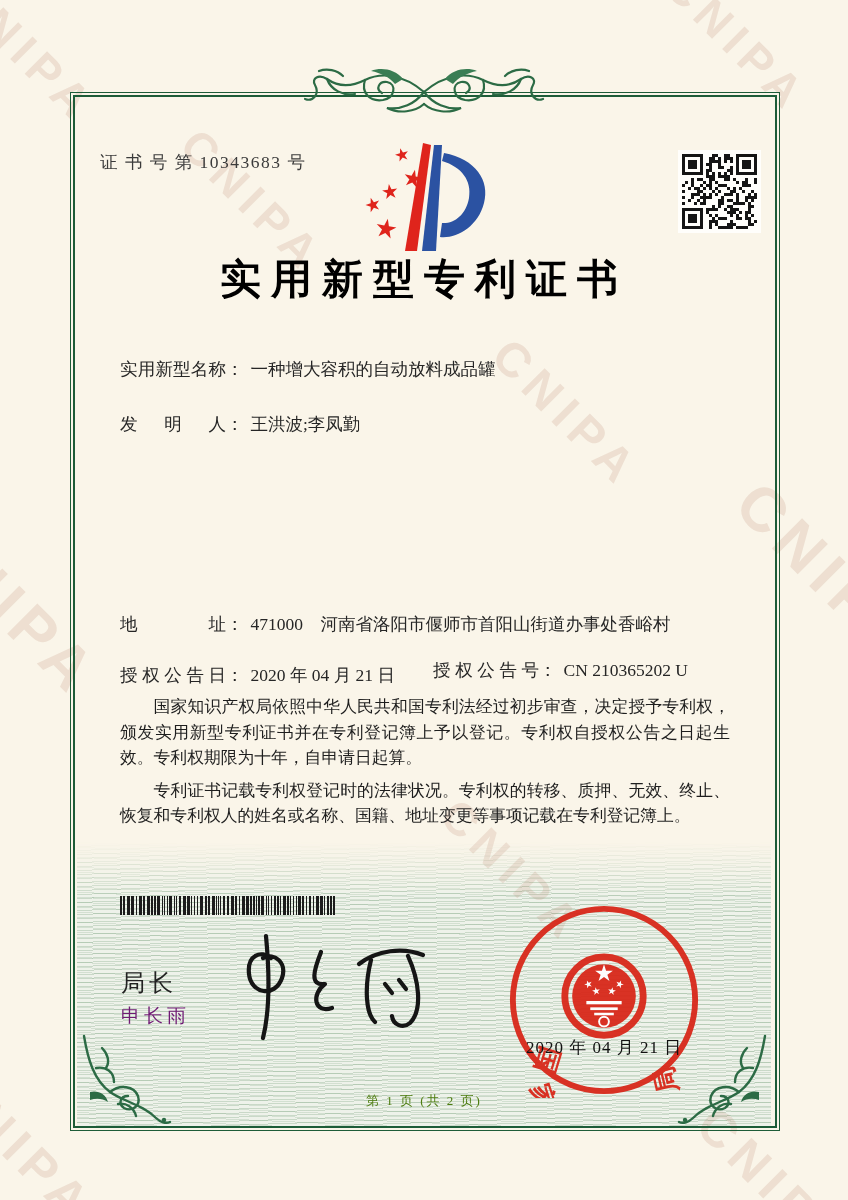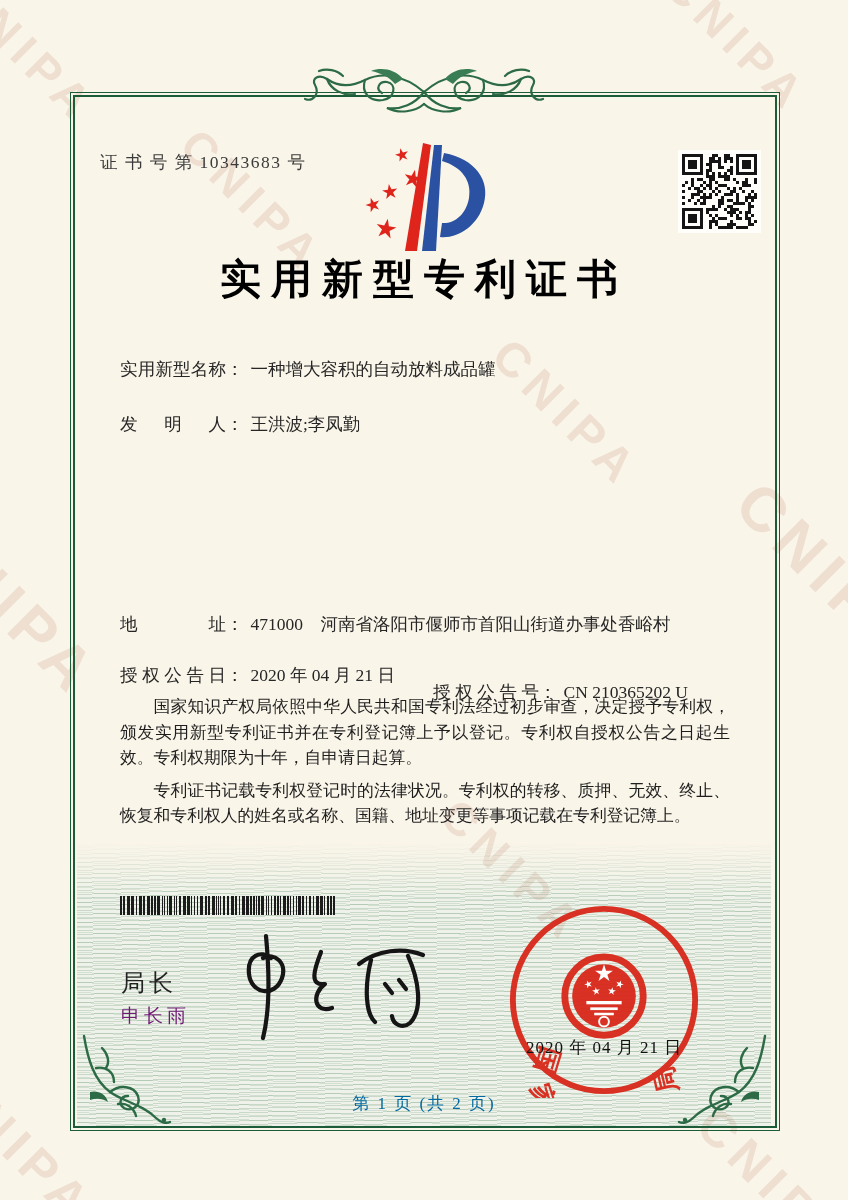--- a/index.html
+++ b/index.html
@@ -43,21 +43,21 @@
 
   .barcode{left:120px;top:896px;z-index:5;}
   .signoff-title{left:121px;top:967px;font-size:24px;letter-spacing:4px;color:#222;z-index:6;}
   .signoff-name{left:121px;top:1003px;font-size:19px;letter-spacing:4px;color:#701a75;z-index:6;}
   .signature{left:235px;top:928px;z-index:6;}
 
   .seal{left:506px;top:902px;z-index:6;}
   .seal-date{left:506px;top:1036px;width:196px;text-align:center;font-size:17px;color:#111;
              letter-spacing:1px;z-index:7;white-space:nowrap;}
 
-  .page-info{left:0;width:848px;top:1092px;text-align:center;font-size:17px;color:#0369a1;
+  .page-info{left:0;width:848px;top:1092px;text-align:center;font-size:13px;color:#4d7c0f;
              letter-spacing:2px;z-index:3;}
   .note-box{position:absolute;left:50%;transform:translateX(-50%);top:1204px;background:#fde047;
             padding:8px 32px;font-size:17px;letter-spacing:3px;color:#222;z-index:3;white-space:nowrap;}
 
   .ornament{position:absolute;z-index:5;pointer-events:none;}
 </style>
 </head>
 <body>
 
 <svg width="0" height="0" style="position:absolute" aria-hidden="true">
@@ -429,21 +429,21 @@
   </div>
   <div class="row" style="top:357px">
     <span class="lbl">实用新型名称</span><span>：</span><span class="val">一种增大容积的自动放料成品罐</span>
   </div>
   <div class="row" style="top:612px">
     <span class="lbl">地址</span><span>：</span><span class="val">471000　河南省洛阳市偃师市首阳山街道办事处香峪村</span>
   </div>
   <div class="row" style="top:663px">
     <span class="lbl">授权公告日</span><span>：</span><span class="val">2020 年 04 月 21 日</span>
   </div>
-  <div class="row" style="top:680px;left:433px">
+  <div class="row" style="top:658px;left:433px">
     <span class="lbl">授权公告号</span><span>：</span><span class="val">CN 210365202 U</span>
   </div>
 
   <div class="paras">
     <p>国家知识产权局依照中华人民共和国专利法经过初步审查，决定授予专利权，颁发实用新型专利证书并在专利登记簿上予以登记。专利权自授权公告之日起生效。专利权期限为十年，自申请日起算。</p>
     <p>专利证书记载专利权登记时的法律状况。专利权的转移、质押、无效、终止、恢复和专利权人的姓名或名称、国籍、地址变更等事项记载在专利登记簿上。</p>
   </div>
 
   <div class="abs barcode">
     <svg width="218" height="19" viewBox="0 0 218 19">

